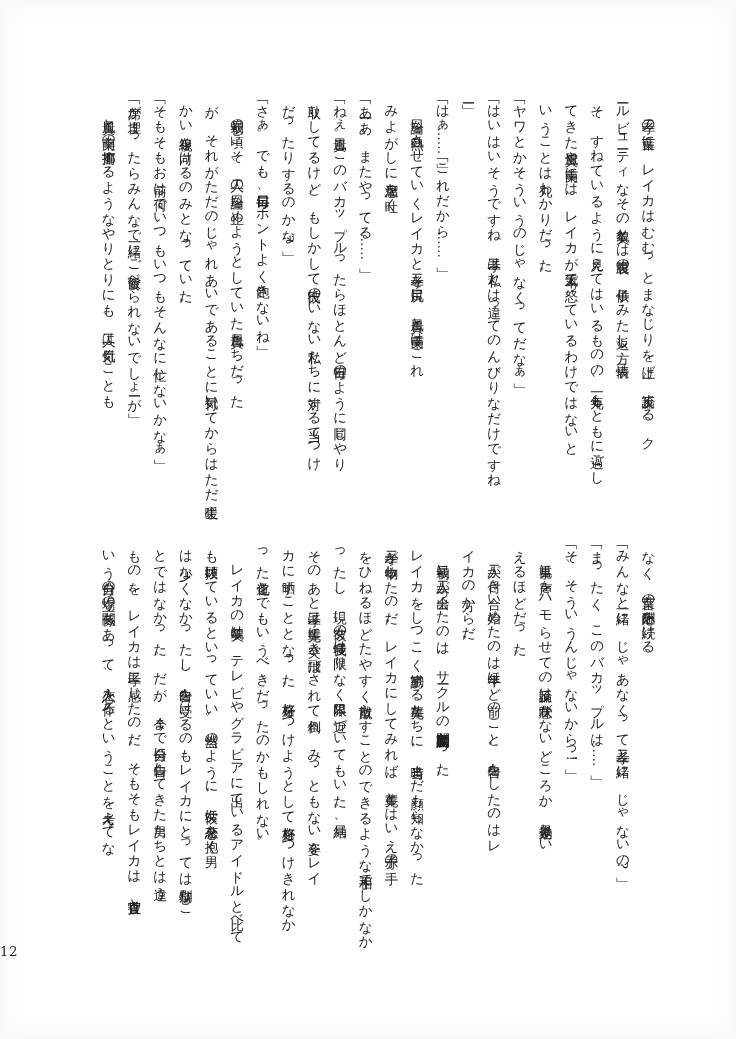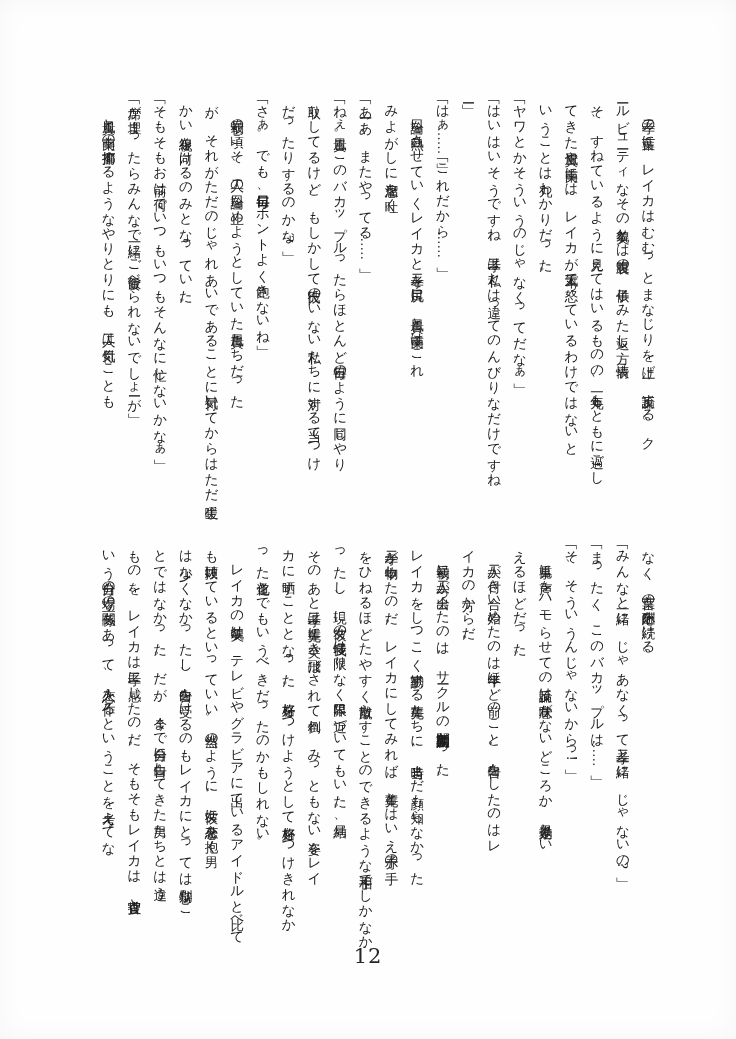--- a/index.html
+++ b/index.html
@@ -39,22 +39,21 @@
     padding: 0;
   }
   .line.indent {
     text-indent: 1em;
   }
   .page-number {
     position: absolute;
     top: 944px;
     left: 0;
     width: 100%;
-    text-align: center;
-    font-size: 21px;
+    font-size: 13px;
     color: #262626;
     letter-spacing: 1px;
   }
 </style>
 </head>
 <body>
 
 <div class="page" style="background: rgb(254, 254, 254);">
   <div class="text-block block-top" style="color: rgb(29, 29, 29);">
       <p class="line indent">孝二の言葉に、レイカはむむっとまなじりを上げ、反論する。ク</p>

